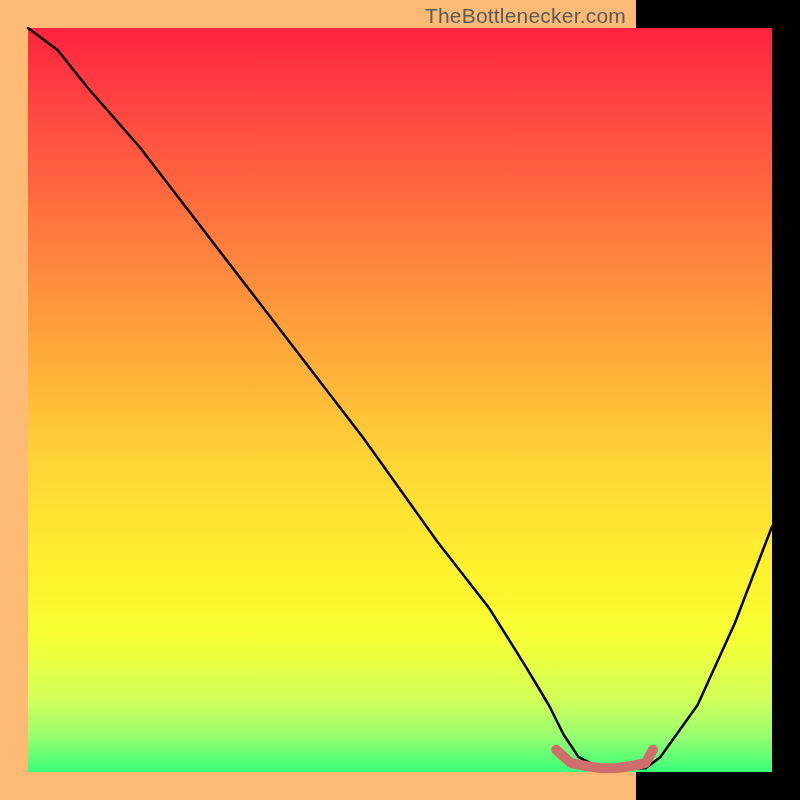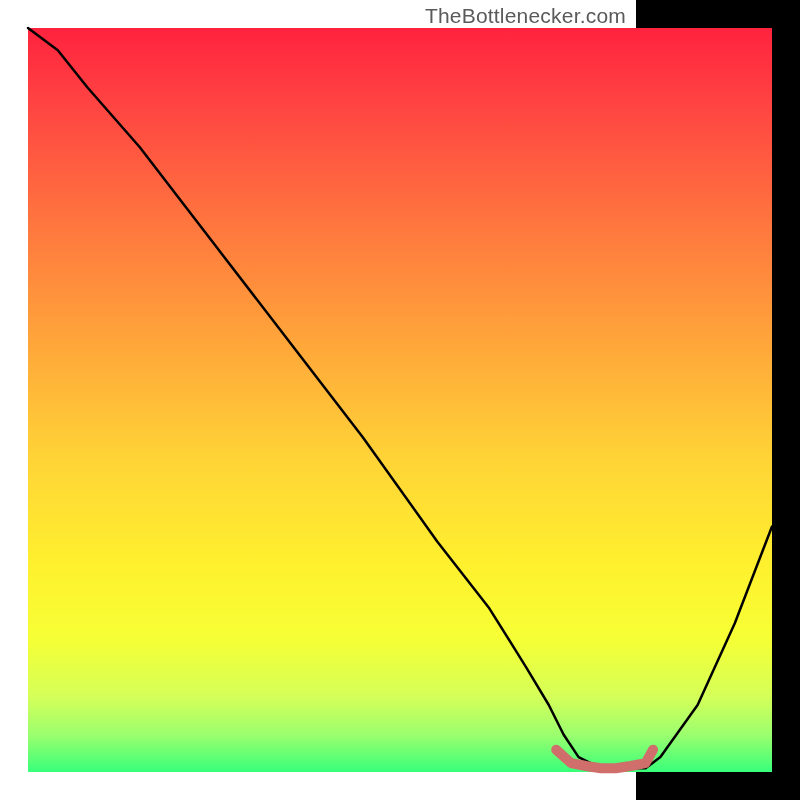--- a/index.html
+++ b/index.html
@@ -10,21 +10,21 @@
     background: #000;
     overflow: hidden;
     font-family: Arial, Helvetica, sans-serif;
   }
   .frame {
     position: absolute;
     top: 0;
     left: 0;
     width: 636px;
     height: 800px;
-    background: #ffffff;
+    background: #fdba74;
   }
   .plot-area {
     position: absolute;
     top: 28px;
     left: 28px;
     width: 744px;
     height: 744px;
     background: linear-gradient(
       to bottom,
       #ff233e 0%,

